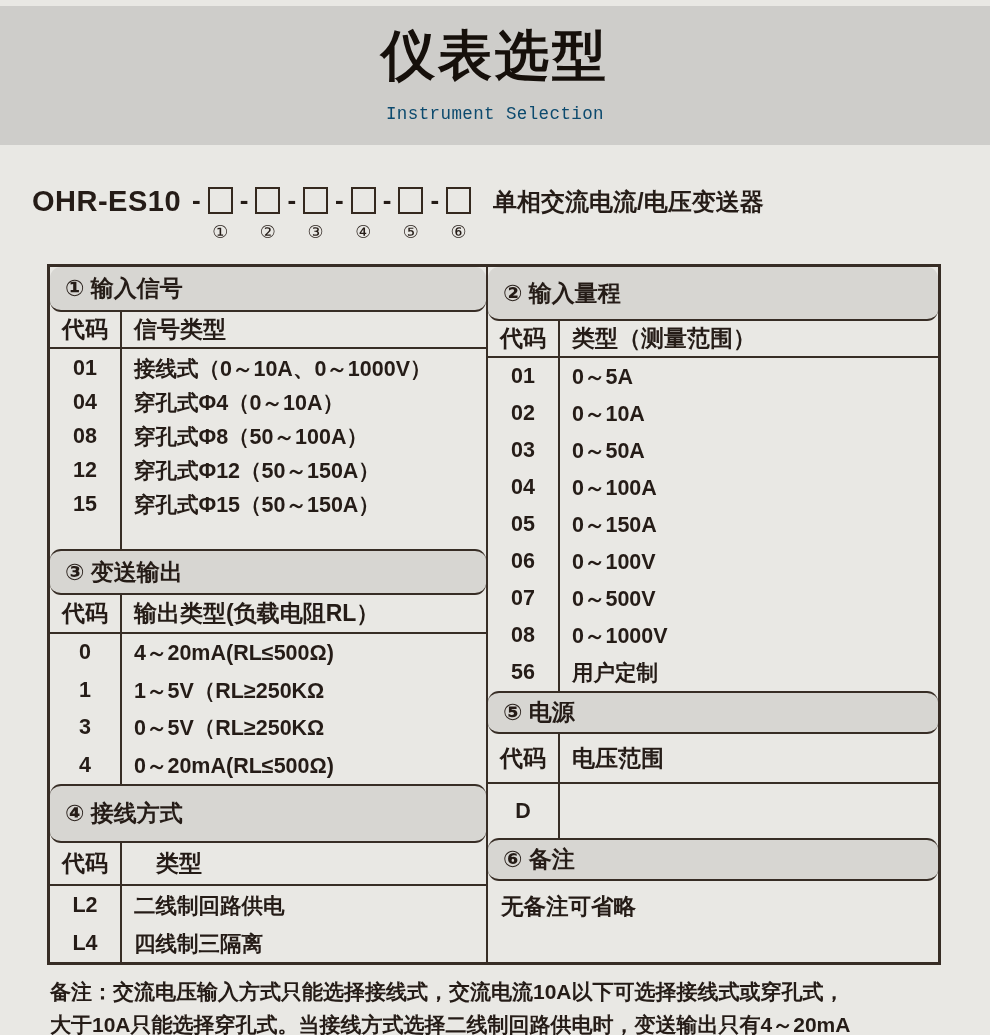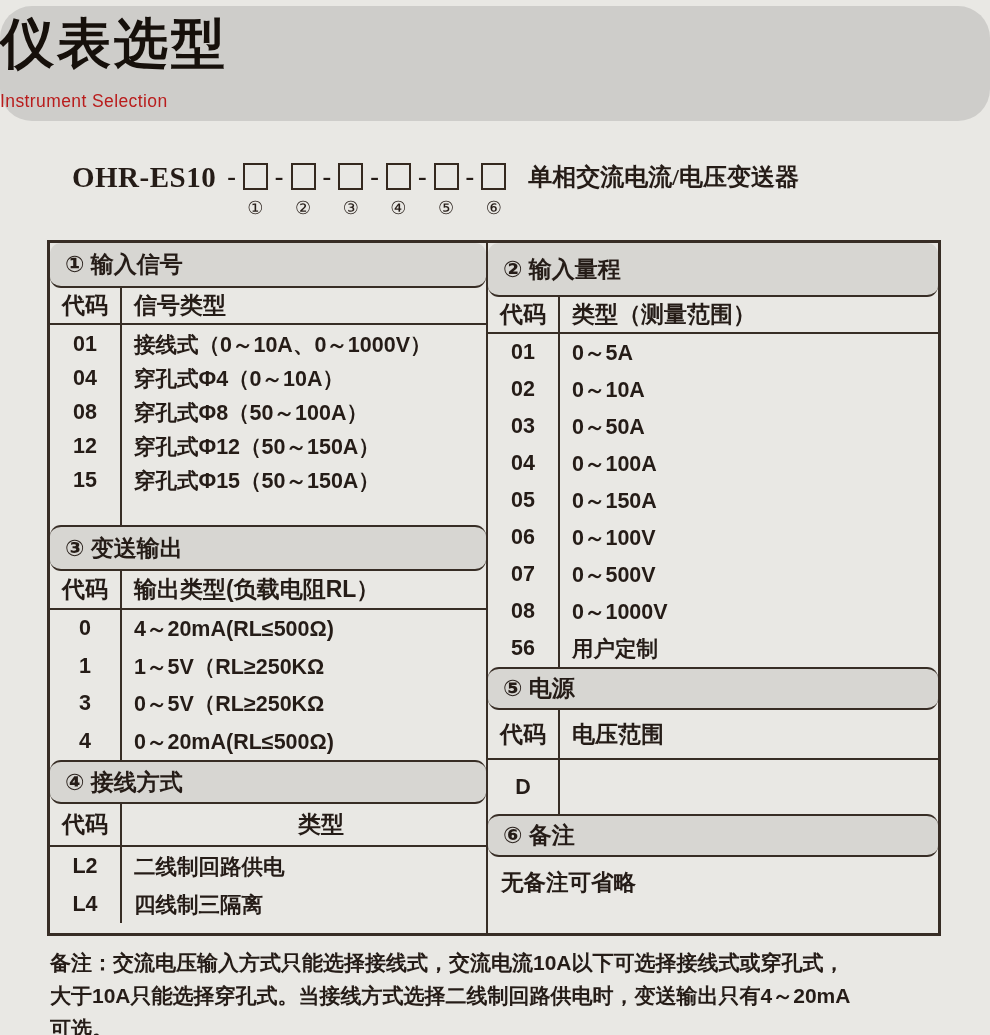--- a/index.html
+++ b/index.html
@@ -3,27 +3,27 @@
 <meta charset="utf-8">
 <style>
   html,body{margin:0;padding:0;}
   body{
     width:990px;height:1035px;overflow:hidden;
     background:#e9e8e4;color:#251c17;
     font-family:"Liberation Sans","DejaVu Sans",sans-serif;
   }
   
   .banner{
-    margin-top:6px;height:115px;background:#cecdca;
-    display:flex;flex-direction:column;align-items:flex-start;justify-content:center;border-radius:32px;
+    margin-top:6px;height:139px;background:#cecdca;
+    display:flex;flex-direction:column;align-items:center;justify-content:center;
   }
   .banner h1{margin:0;font-size:54px;font-weight:700;letter-spacing:3px;color:#16100b;line-height:1.05;}
-  .banner .subtitle{font-size:17.5px;color:#b91c1c;margin-top:20px;letter-spacing:.4px;}
-  
-  .model-line{margin:42px 0 0 72px;display:flex;align-items:flex-start;height:62px;font-family:Liberation Serif, serif;}
+  .banner .subtitle{font-size:17.5px;color:#0c4a6e;margin-top:20px;letter-spacing:.4px;font-family:Liberation Mono, monospace;}
+  
+  .model-line{margin:42px 0 0 32px;display:flex;align-items:flex-start;height:62px;}
   .model-prefix{font-size:29px;font-weight:700;letter-spacing:.5px;line-height:29px;}
   .model-boxes{display:flex;align-items:flex-start;margin-left:4px;}
   .dash{font-size:26px;font-weight:700;line-height:27px;margin:0 7px;}
   .boxwrap{position:relative;width:25px;height:27px;}
   .box{display:block;width:25px;height:27px;border:2px solid #35291f;box-sizing:border-box;}
   .pos{position:absolute;left:50%;top:34px;transform:translateX(-50%);font-size:18px;color:#251c17;}
   .model-product{font-size:24px;font-weight:700;margin-left:22px;line-height:29px;}
   
   .selection-table{
     box-sizing:border-box;width:894px;margin:15px 0 0 47px;
@@ -47,21 +47,21 @@
   }
   .tcode{flex:0 0 70px;width:70px;text-align:center;}
   .tlabel{flex:1;padding-left:14px;}
   .tdata{position:relative;box-sizing:border-box;display:flex;flex-direction:column;border-radius:13px;}
   .trow{display:flex;align-items:center;font-weight:700;font-size:21.5px;flex:0 0 auto;}
   .rows-34 .trow{height:34px;}  .rows-34{padding-top:2px;}
   .rows-37 .trow{height:37px;}
   .rows-375 .trow{height:37.5px;}
   .rows-38 .trow{height:38px;}
   .rows-54 .trow{height:54px;}
-  .indent-label .tlabel{padding-left:36px;text-align:center;}
+  .indent-label .tlabel{padding-left:36px;}
   .sec-plain{box-sizing:border-box;padding:10px 0 0 13px;font-size:22.5px;font-weight:700;}
   
   .note{
     margin:10px 48px 0 50px;font-size:21px;font-weight:700;
     line-height:33px;white-space:pre-line;color:#251c17;
   }
 </style>
 </head>
 <body>
 
@@ -161,21 +161,21 @@
             <div class="tlabel">0～5V（RL≥250KΩ</div>
           </div>
           <div class="trow">
             <div class="tcode">4</div>
             <div class="tlabel">0～20mA(RL≤500Ω)</div>
           </div>
         </div>
     </div>
 
     <div class="sec">
-      <div class="sec-title" style="height:44px">④ 接线方式</div>
+      <div class="sec-title" style="height:59px">④ 接线方式</div>
       <div class="colhead indent-label" style="height:43px">
         <div class="tcode">代码</div>
         <div class="tlabel">类型</div>
       </div>
       <div class="tdata rows-38" style="height:76px">
           <div class="trow">
             <div class="tcode">L2</div>
             <div class="tlabel">二线制回路供电</div>
           </div>
           <div class="trow">

